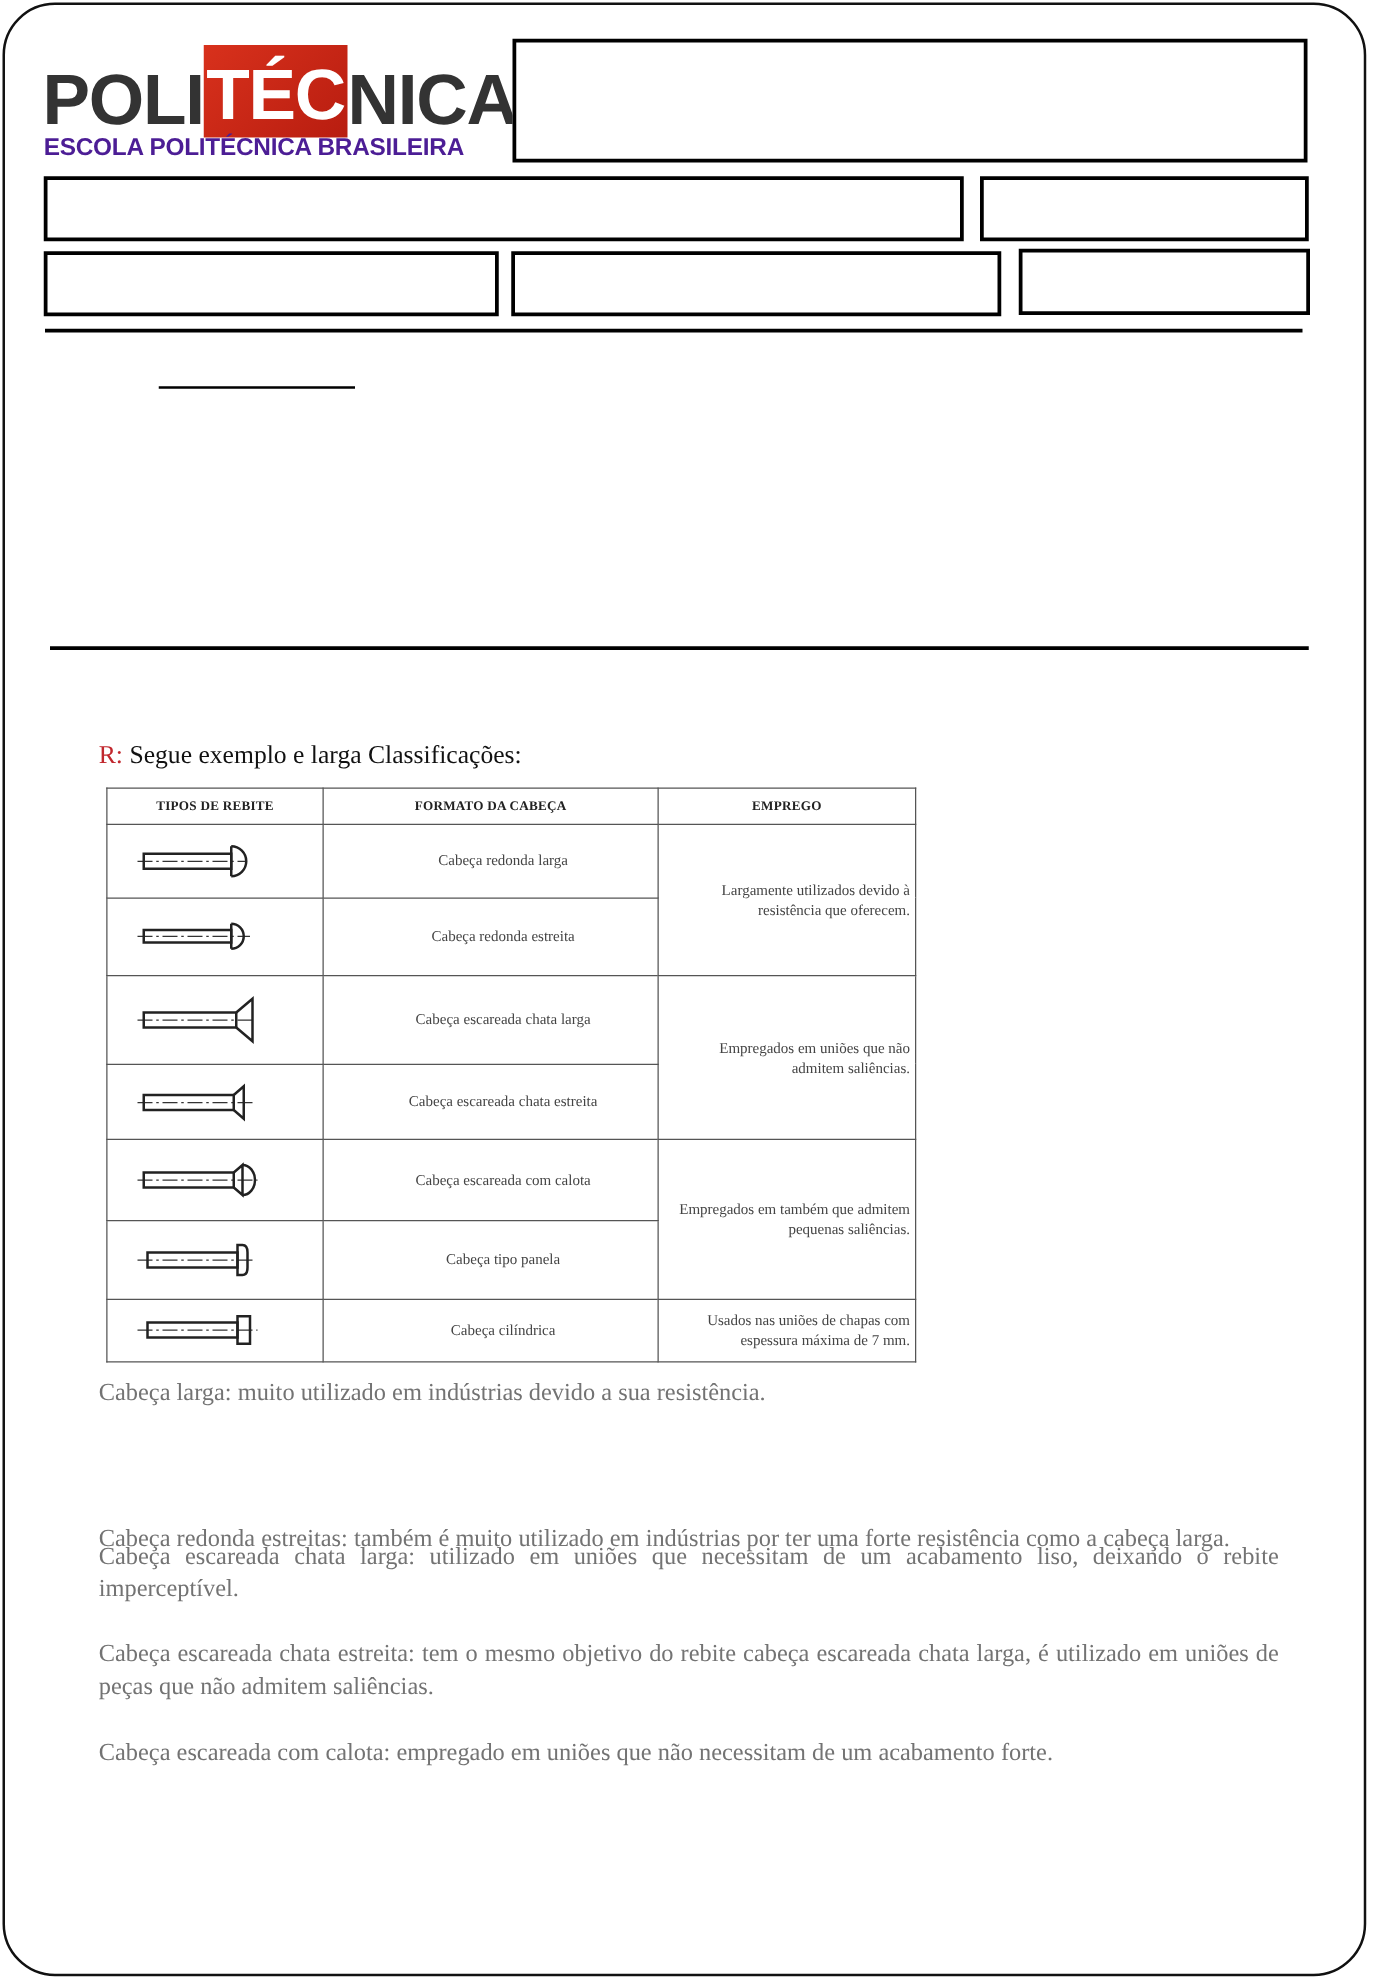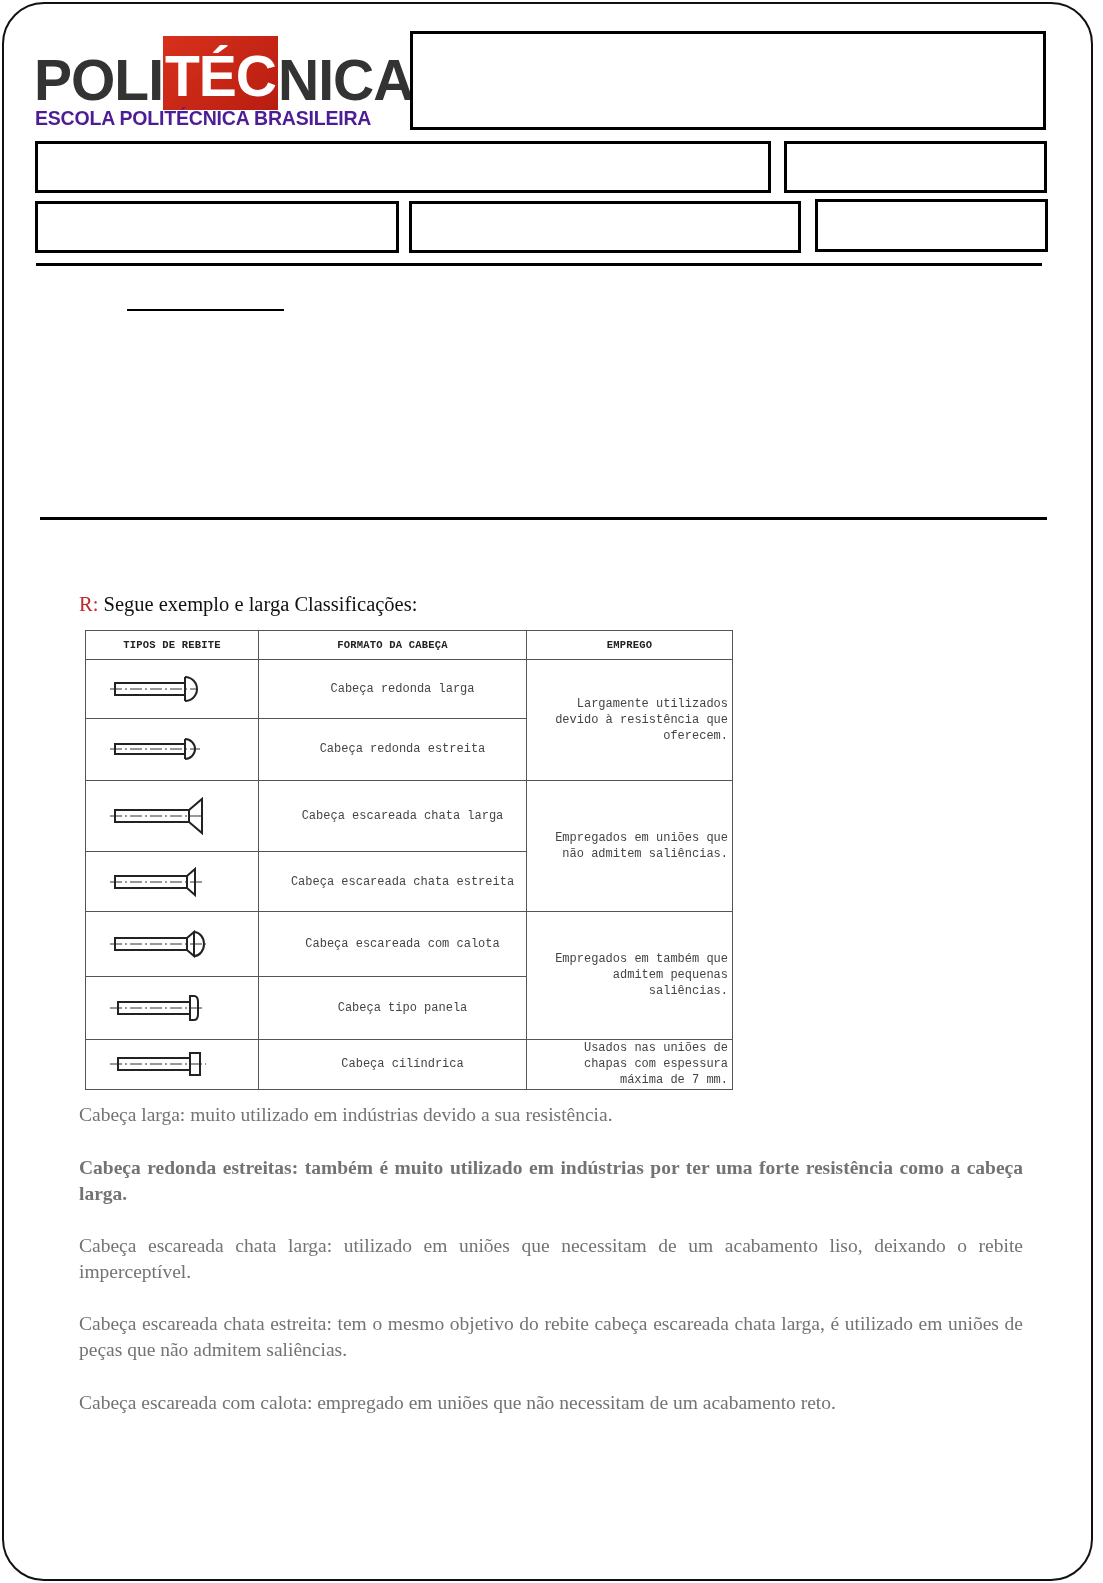--- a/index.html
+++ b/index.html
@@ -29,21 +29,21 @@
     .hr { position: absolute; background: #000; }
     
     .answer-label {
       position: absolute; left: 79px; top: 593px;
       font-family: "Liberation Serif", serif; font-size: 20.5px; color: #111;
     }
     .answer-label .r { color: #c1272d; }
     
     table.rivets {
       position: absolute; left: 85px; top: 630px; width: 648px; height: 460px;
-      border-collapse: collapse; font-family: Liberation Mono, monospace; color: #444; border-radius: 18px;
+      border-collapse: collapse; font-family: Liberation Serif, serif; color: #444; border-radius: 18px;
     }
     table.rivets th, table.rivets td { border: 1.5px solid #555; padding: 0; }
     table.rivets th {
       font-size: 10.5px; font-weight: bold; height: 28px; color: #222;
       text-transform: uppercase; letter-spacing: 0.2px;
     }
     table.rivets td.icon { width: 150px; text-align: left; padding-left: 22px; }
     table.rivets td.fmt { width: 247px; font-size: 12px; padding-left: 20px; text-align: center; }
     table.rivets td.emp { font-size: 12px; padding-left: 16px; padding-right: 4px; text-align: right; line-height: 16px; }
     .rivet-svg { display: block; }
@@ -162,16 +162,16 @@
           <rect x="82" y="4" width="10" height="22" fill="none" stroke="#222" stroke-width="2"></rect>
         </svg>
       </td>
       <td class="fmt">Cabeça cilíndrica</td>
       <td class="emp">Usados nas uniões de chapas com espessura máxima de 7 mm.</td>
     </tr>
   </tbody>
 </table>
 
 <div class="para" style="top:1102px;">Cabeça larga: muito utilizado em indústrias devido a sua resistência.</div>
-<div class="para" style="top:1155px;font-weight:bold;">Cabeça redonda estreitas: também é muito utilizado em indústrias por ter uma forte resistência como a cabeça larga.</div>
+<div class="para" style="top:1219px;">Cabeça redonda estreitas: também é muito utilizado em indústrias por ter uma forte resistência como a cabeça larga.</div>
 <div class="para" style="top:1233px;">Cabeça escareada chata larga: utilizado em uniões que necessitam de um acabamento liso, deixando o rebite imperceptível.</div>
 <div class="para" style="top:1311px;">Cabeça escareada chata estreita: tem o mesmo objetivo do rebite cabeça escareada chata larga, é utilizado em uniões de peças que não admitem saliências.</div>
-<div class="para" style="top:1390px;">Cabeça escareada com calota: empregado em uniões que não necessitam de um acabamento reto.</div>
+<div class="para" style="top:1390px;">Cabeça escareada com calota: empregado em uniões que não necessitam de um acabamento forte.</div>
 
 </body></html>

